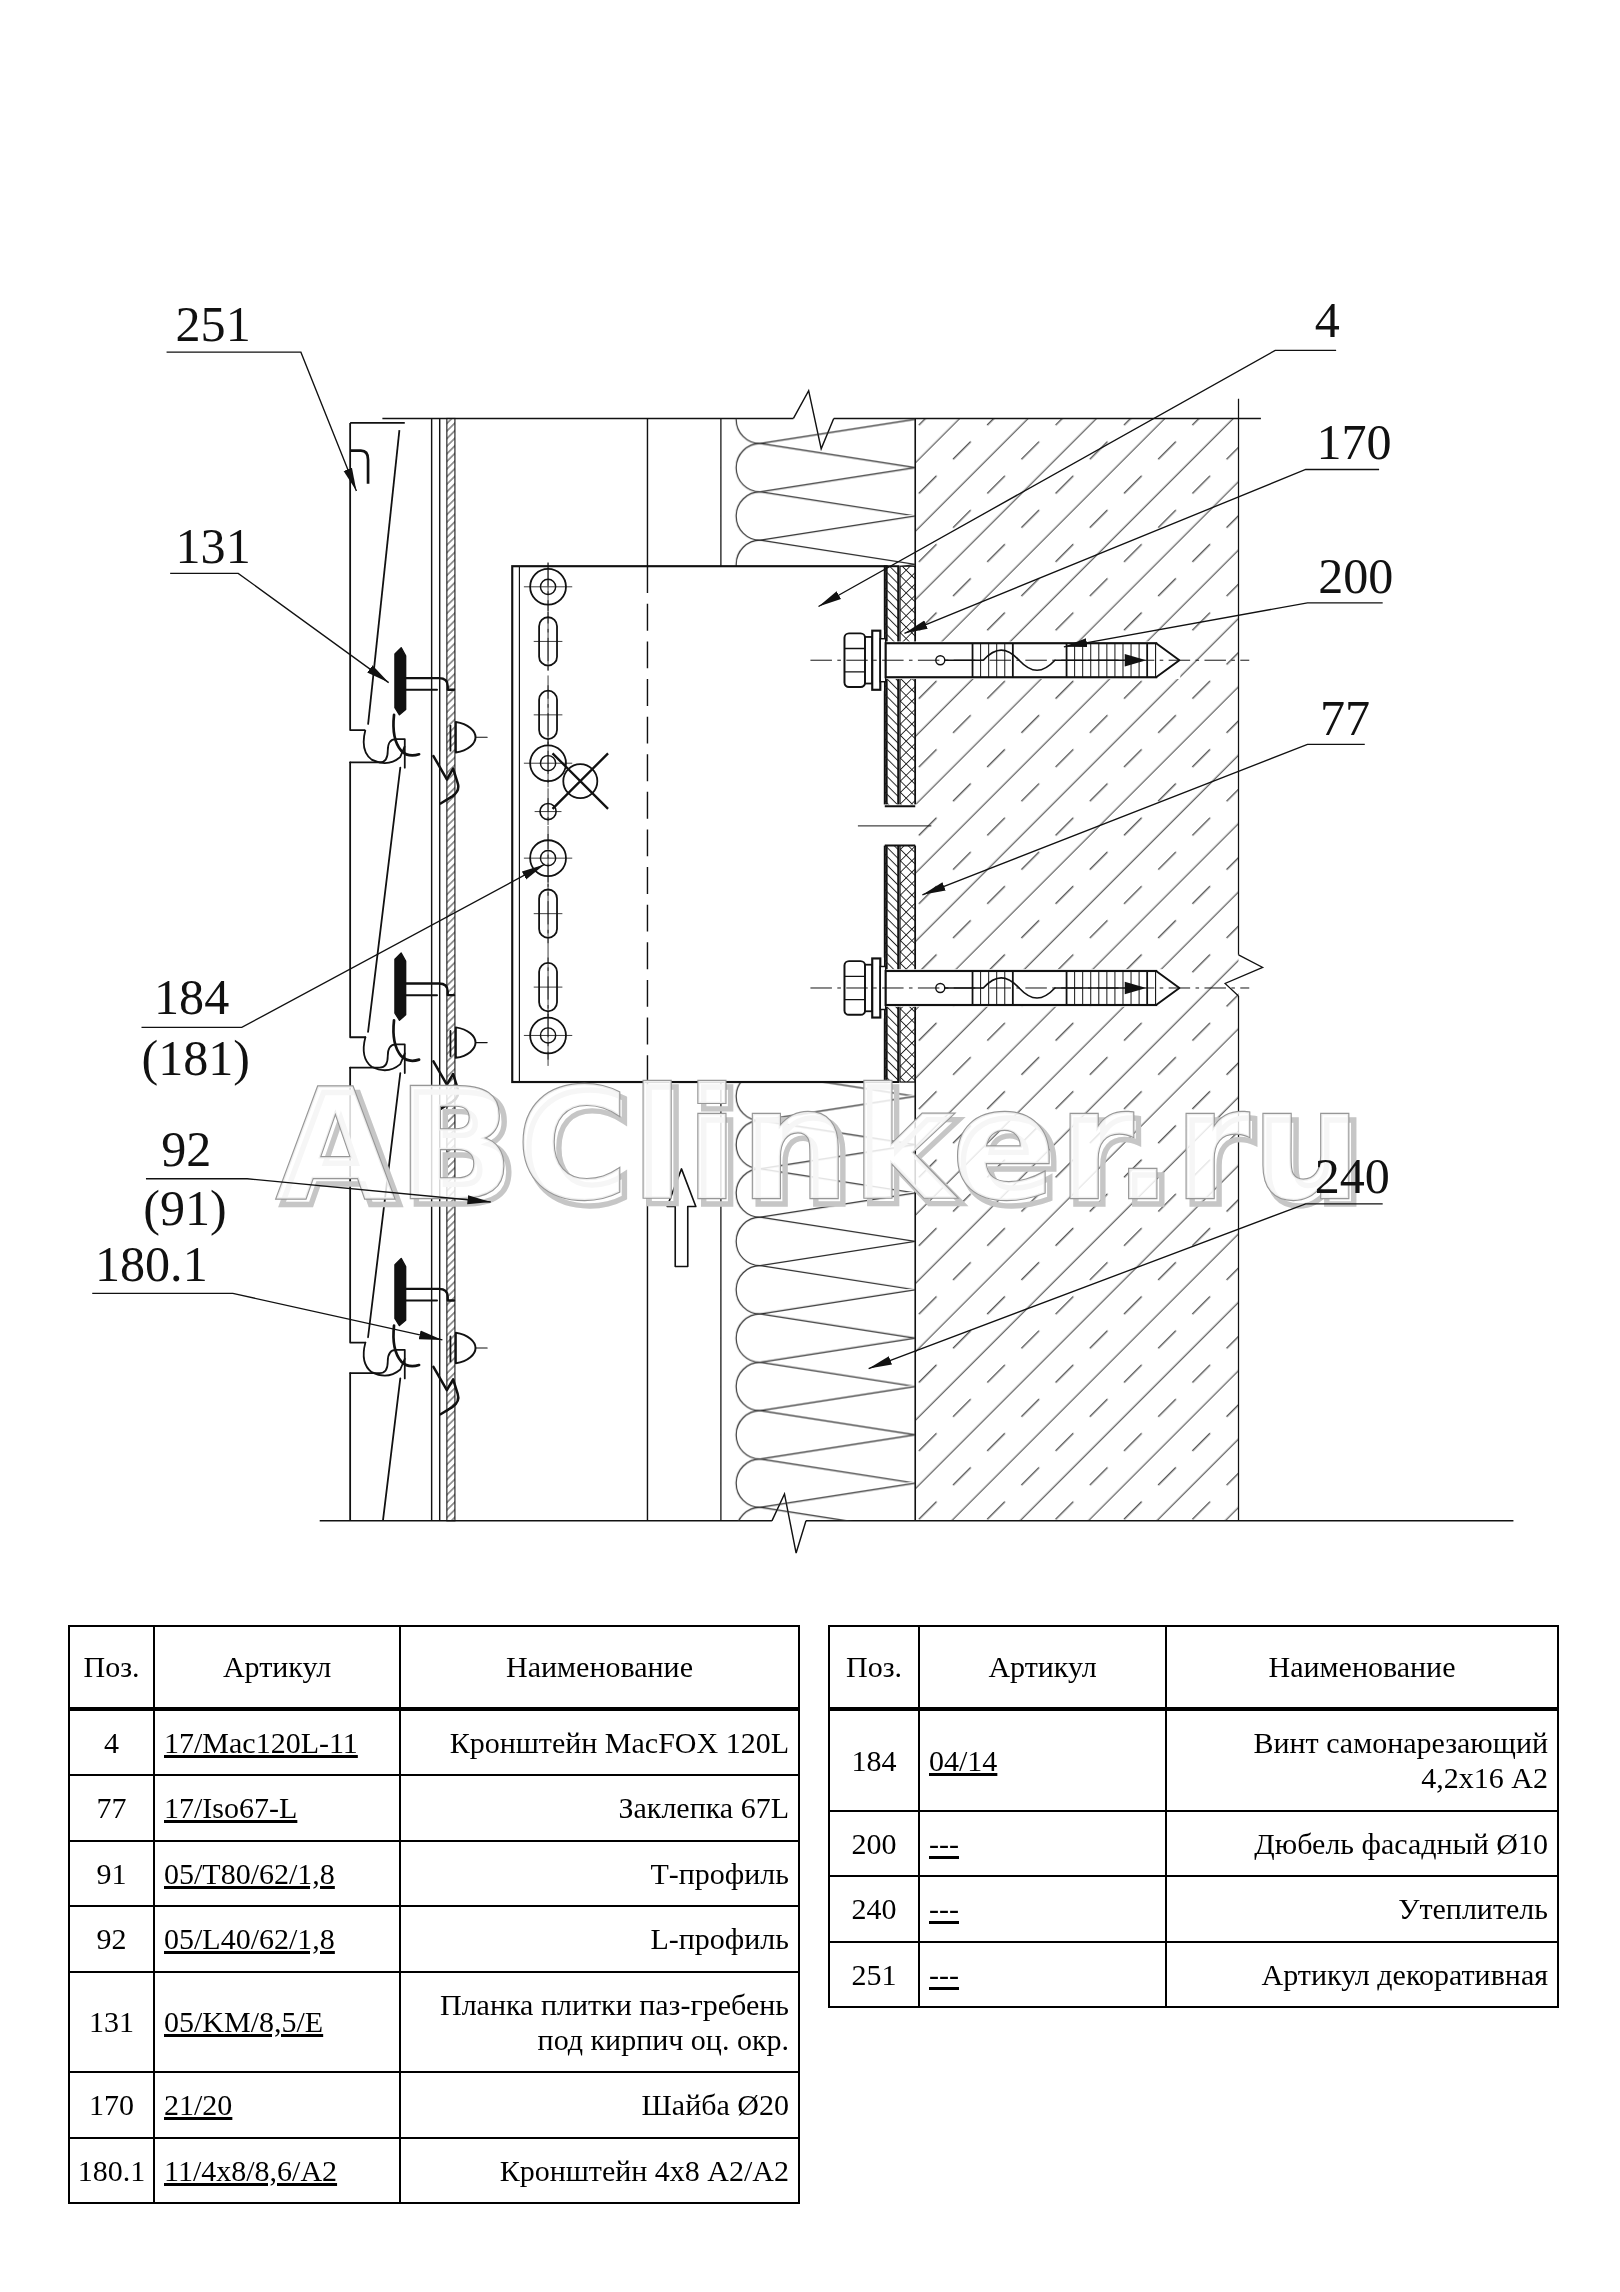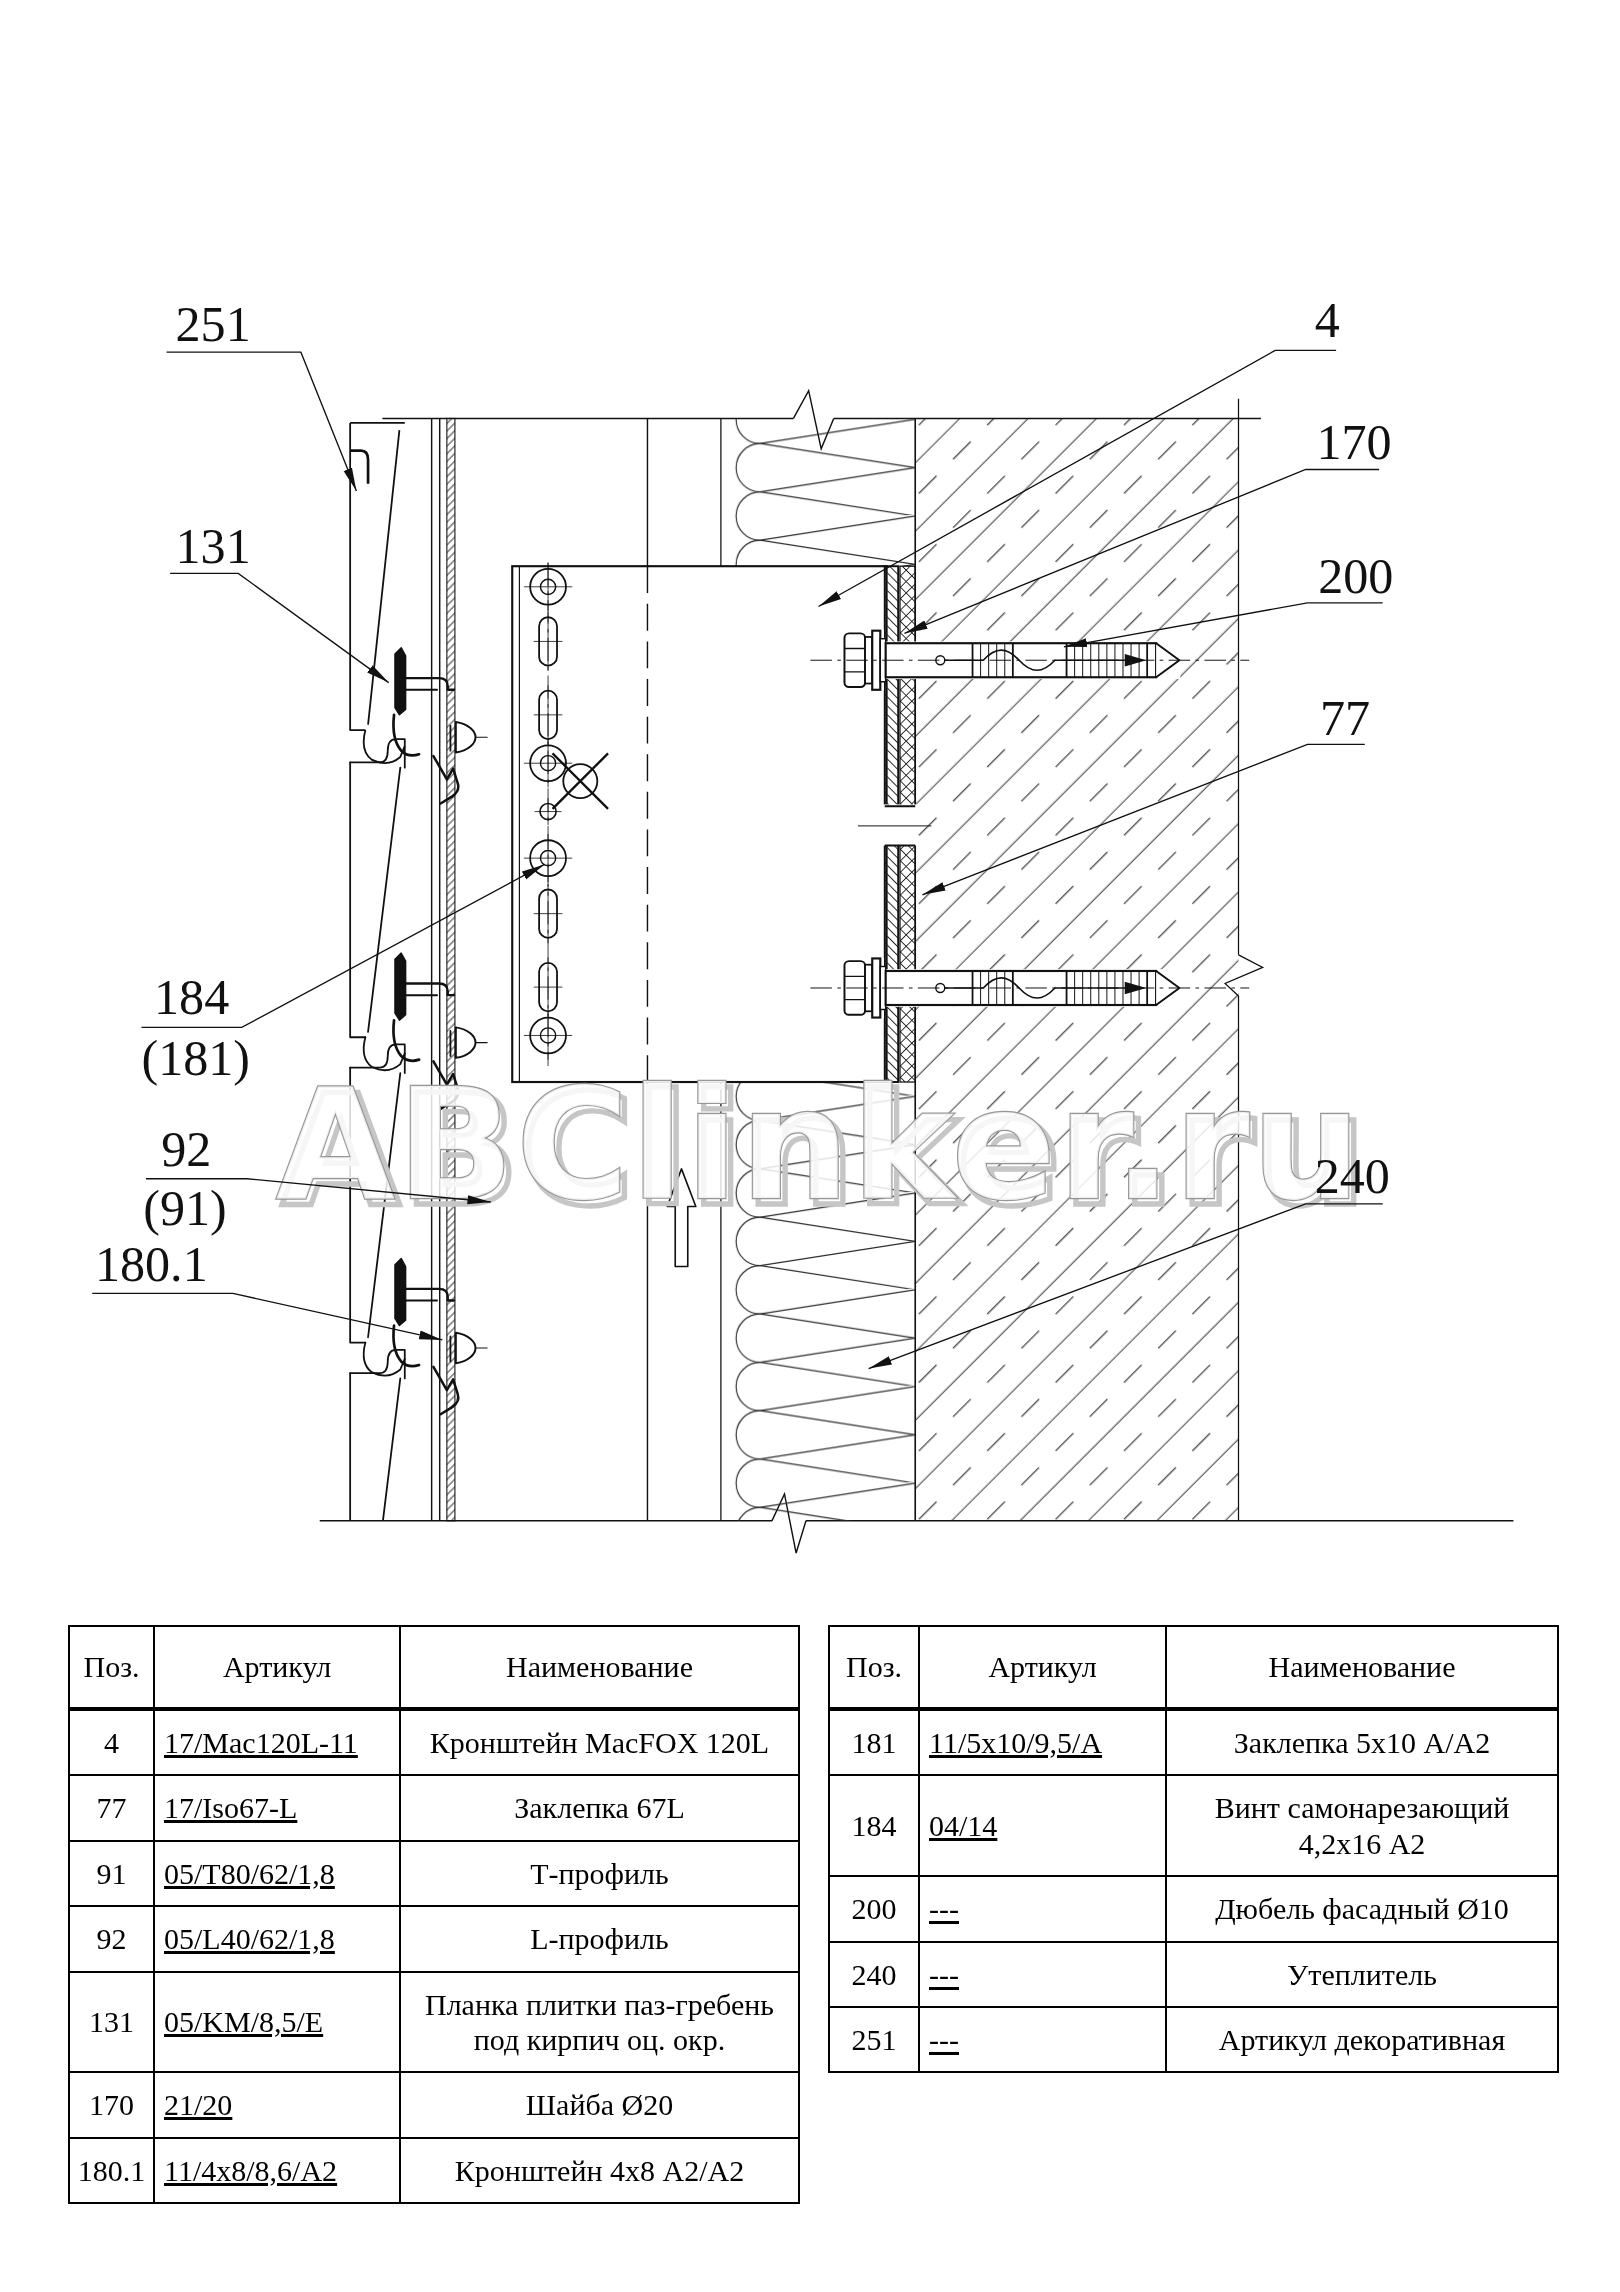--- a/index.html
+++ b/index.html
@@ -13,21 +13,21 @@
           fill:rgba(255,255,255,0.84);stroke:#979797;stroke-width:2.6px;
           paint-order:stroke;letter-spacing:2px;}
   .tbl{position:absolute;background:#fff;}
   .tbl table{border-collapse:collapse;width:100%;table-layout:fixed;
              font:30px/1.18 "Liberation Serif",serif;color:#000;border:2.7px solid #000;}
   .tbl th,.tbl td{border:2.2px solid #000;background:#fff;padding:14px 9px;vertical-align:middle;}
   .tbl th{height:52px;font-weight:normal;text-align:center;border-bottom:4.5px solid #000;}
   .tbl tr{height:47px;}
   .tbl td.pos{text-align:center;padding:1.8px 3.6px;}
   .tbl td.art{text-align:left;text-decoration:underline;}
-  .tbl td.name{text-align:center;}
+  .tbl td.name{text-align:right;}
 </style>
 </head>
 <body>
 
 <div id="page">
 
 <svg width="1620" height="2293" viewBox="0 0 1809 2560">
   <defs>
 
     <pattern id="brick" width="54" height="54" patternUnits="userSpaceOnUse" patternTransform="rotate(-45)">
@@ -300,25 +300,20 @@
           <col style="width:90px">
           <col style="width:247px">
           <col style="width:392px">
         </colgroup>
     <tbody>
           <tr>
       <th>Поз.</th>
       <th>Артикул</th>
       <th>Наименование</th>
     </tr>
-    <tr>
-      <td class="pos">181</td>
-      <td class="art">11/5x10/9,5/A</td>
-      <td class="name">Заклепка 5x10 А/А2</td>
-    </tr>
     <tr style="height:90px">
       <td class="pos">184</td>
       <td class="art">04/14</td>
       <td class="name">Винт самонарезающий 4,2x16 А2</td>
     </tr>
     <tr>
       <td class="pos">200</td>
       <td class="art">---</td>
       <td class="name">Дюбель фасадный Ø10</td>
     </tr>

